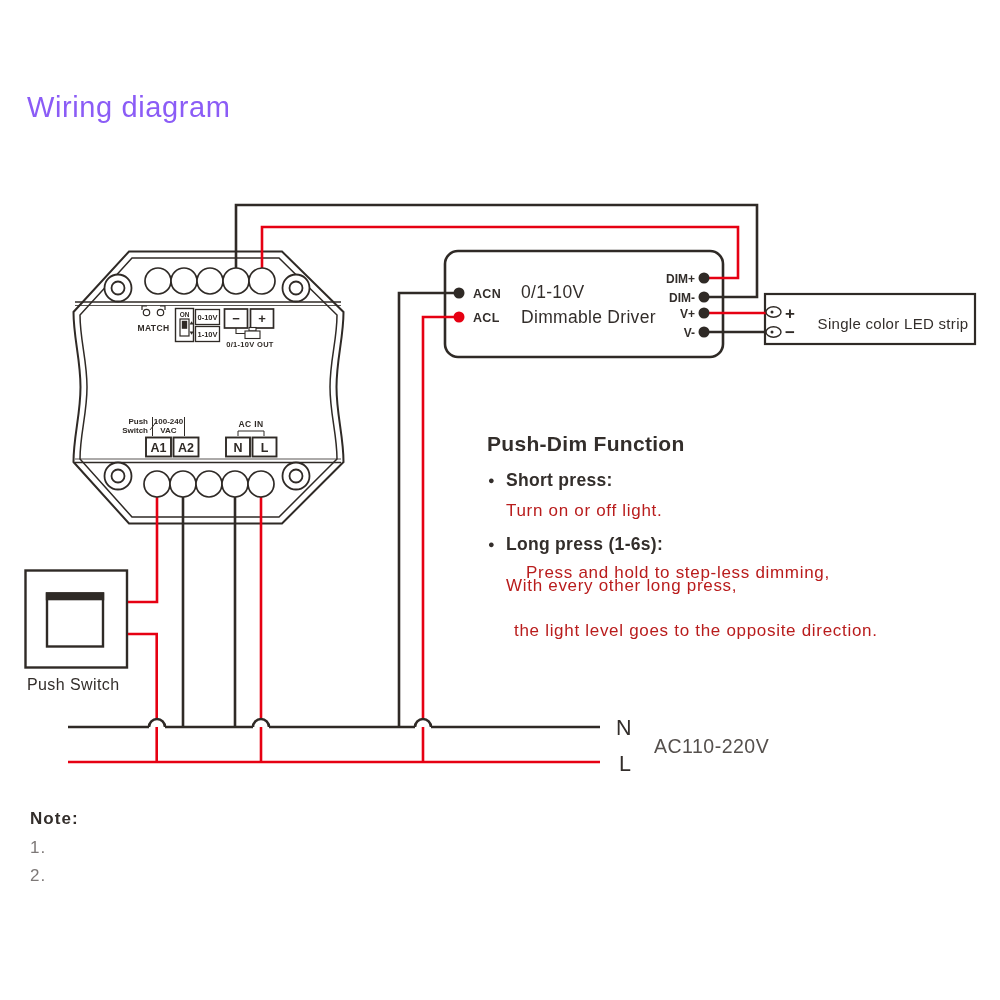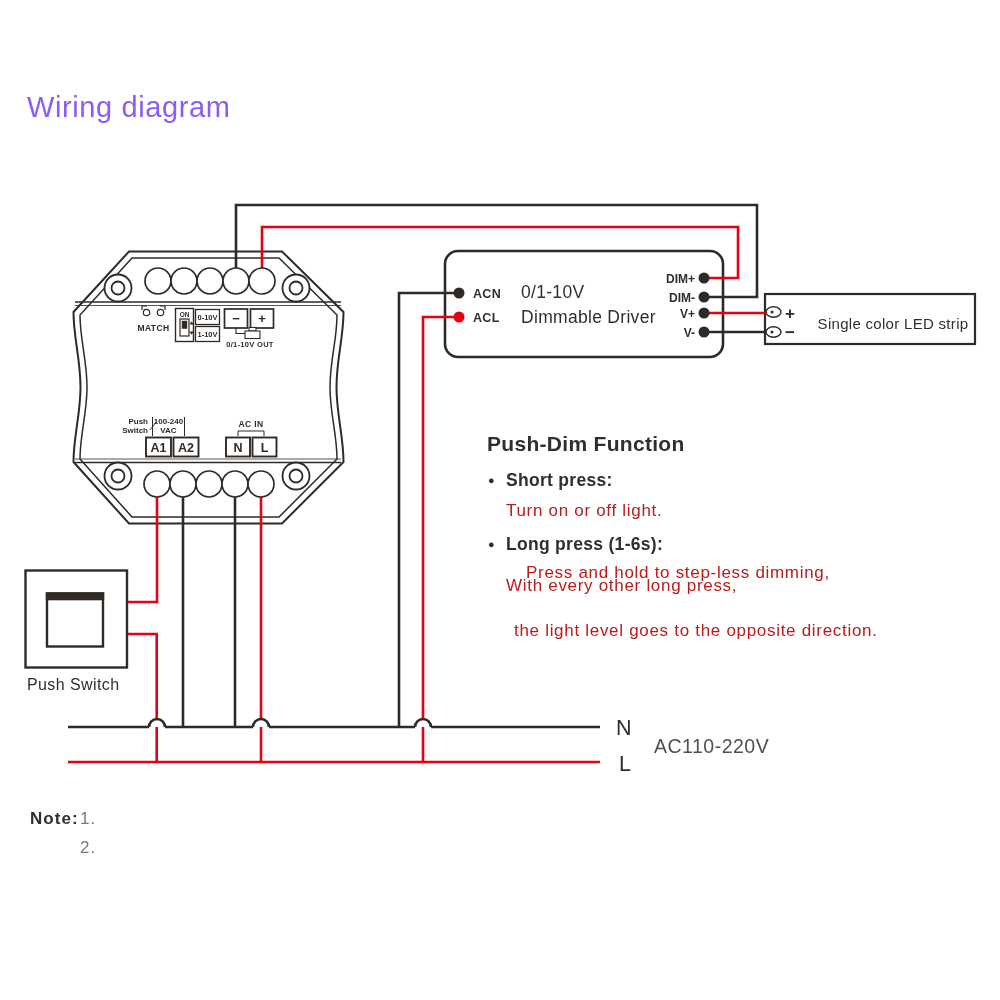--- a/index.html
+++ b/index.html
@@ -11,21 +11,21 @@
   #page-title{left:27px;top:91px;font-size:29px;color:#8b5cf6;letter-spacing:.6px;}
   svg{position:absolute;left:0;top:0;}
   
   .pd-title{left:487px;top:432px;font-size:21px;font-weight:700;color:#332e2b;letter-spacing:.3px;}
   .pd-head{font-size:17.5px;font-weight:700;color:#332e2b;letter-spacing:.3px;text-align:center;}
   .pd-body{font-size:17px;color:#b91c1c;letter-spacing:.7px;}
   .pd-bullet{font-size:11px;color:#332e2b;}
   
   #note-block{left:30px;top:805px;width:960px;font-size:17px;line-height:28.5px;
     color:#7d7877;letter-spacing:1.05px;}
-  .note-line{display:flex;}
+  .note-line{display:flex;flex-direction:column;}
   .note-label{width:50px;flex:none;font-weight:700;color:#332e2b;}
   .note-num{width:23px;flex:none;}
 </style>
 </head>
 <body>
 
 <div class="abs" id="page-title">Wiring diagram</div>
 
 <svg width="1000" height="1000" viewBox="0 0 1000 1000" style="font-family:'Liberation Sans',sans-serif;">
 

